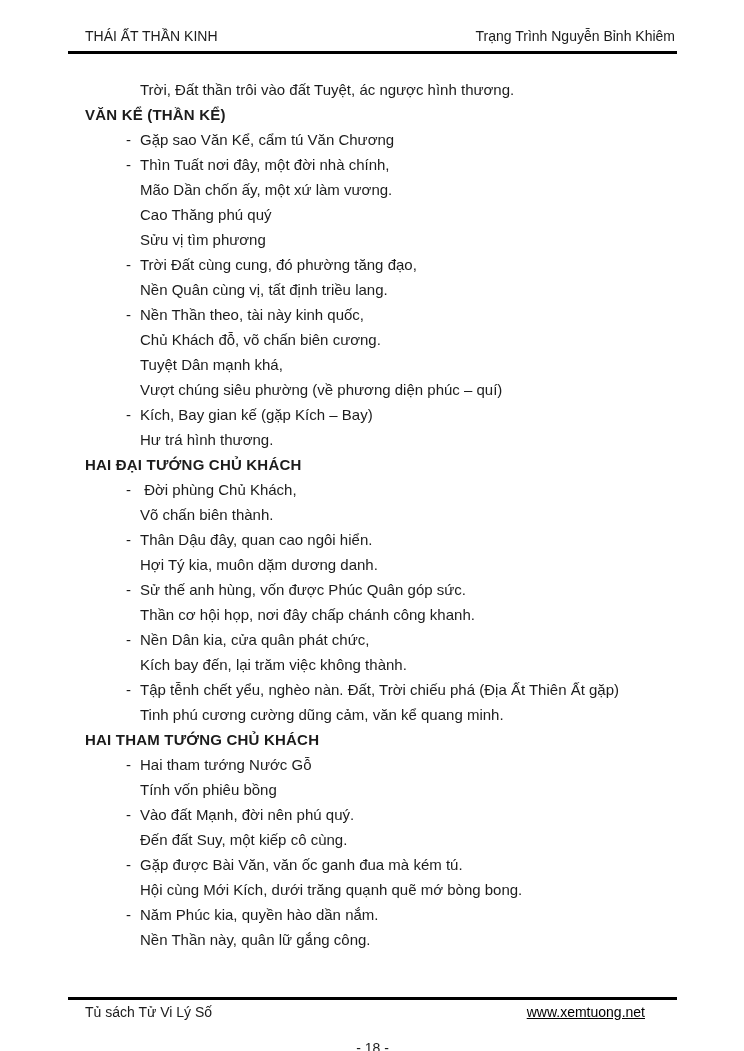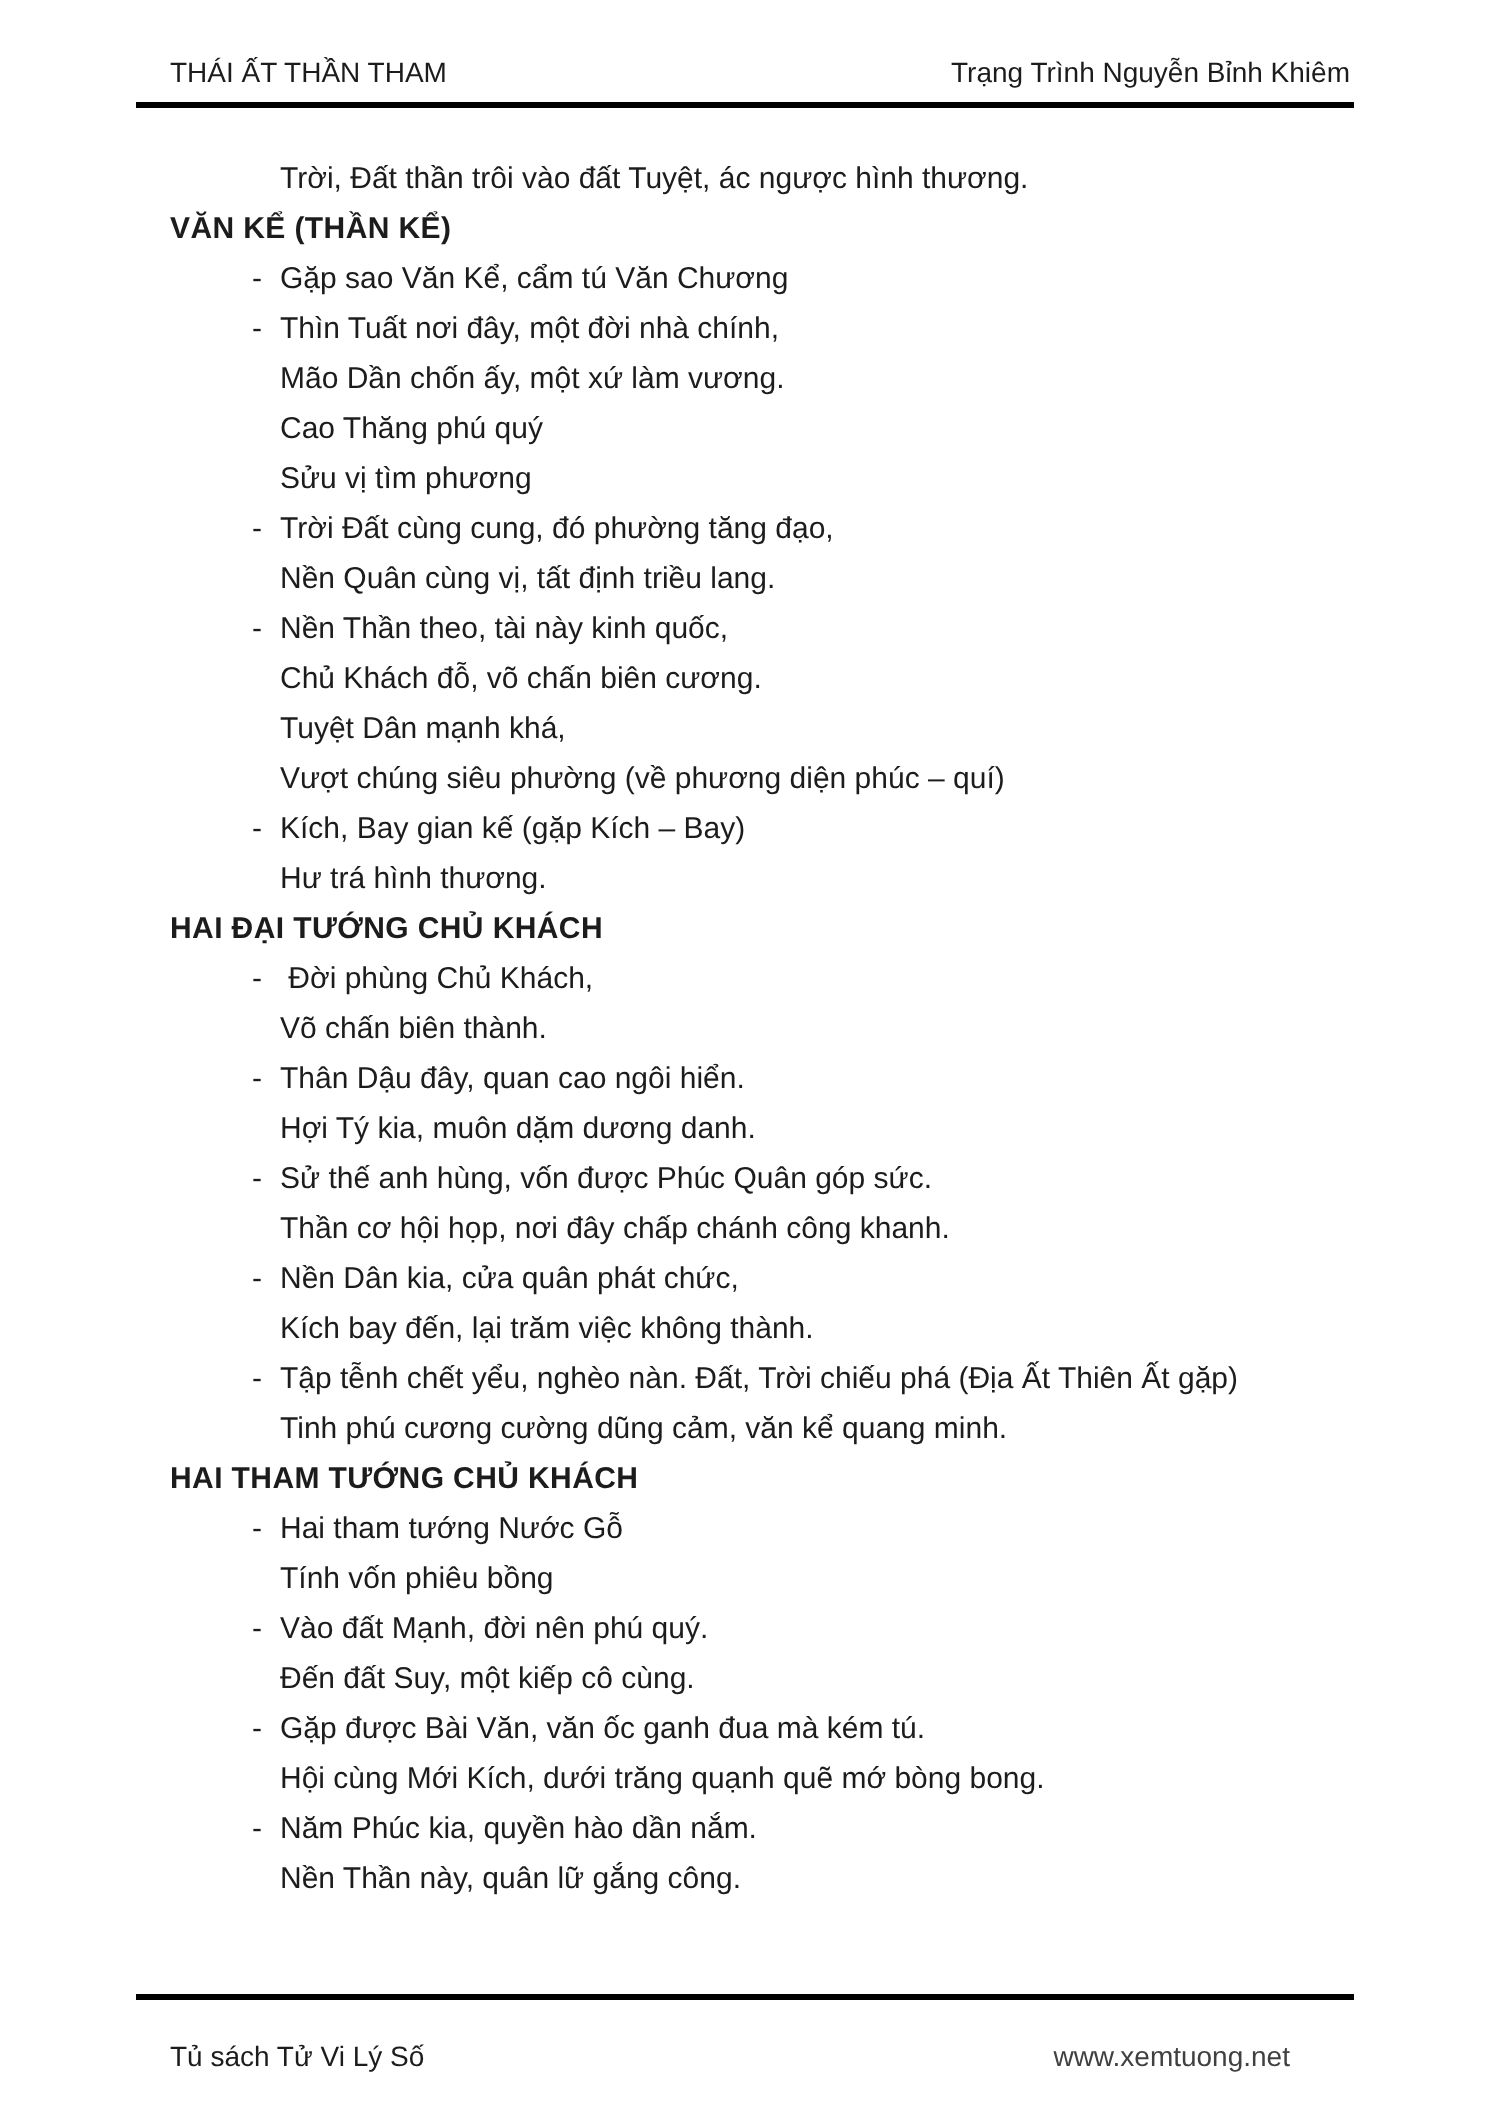--- a/index.html
+++ b/index.html
@@ -52,50 +52,51 @@
     display: inline-block;
     width: 14px;
   }
   
   .footer {
     position: absolute;
     top: 997px;
     left: 68px;
     right: 67px;
     border-top: 3px solid #000;
-    padding-top: 19px;
+    padding-top: 3px;
   }
   .footer-row {
     position: relative;
     display: flex;
     justify-content: space-between;
     font-size: 14px;
     line-height: 18px;
     white-space: pre;
   }
   .footer-left { padding-left: 17px; }
   .footer-center {
     position: absolute;
     left: 50%;
     transform: translateX(-50%);
     margin-top: 36px;
   }
   .footer-right {
     margin-right: 32px;
-    color: #404040;
+    text-decoration: underline;
+    color: #000000;
     cursor: pointer;
   }
 </style>
 </head>
 <body>
 
 <div class="page">
 
   <div class="header">
-    <span>THÁI ẤT THẦN THAM</span>
+    <span>THÁI ẤT THẦN KINH</span>
     <span>Trạng Trình Nguyễn Bỉnh Khiêm</span>
   </div>
 
   <div class="content" id="content">
       <div class="line indent">Trời, Đất thần trôi vào đất Tuyệt, ác ngược hình thương.</div>
       <div class="line heading">VĂN KỂ (THẦN KỂ)</div>
       <div class="line dash"><span class="dash-glyph">-</span><span>Gặp sao Văn Kể, cẩm tú Văn Chương</span></div>
       <div class="line dash"><span class="dash-glyph">-</span><span>Thìn Tuất nơi đây, một đời nhà chính,</span></div>
       <div class="line cont">Mão Dần chốn ấy, một xứ làm vương.</div>
       <div class="line cont">Cao Thăng phú quý</div>

